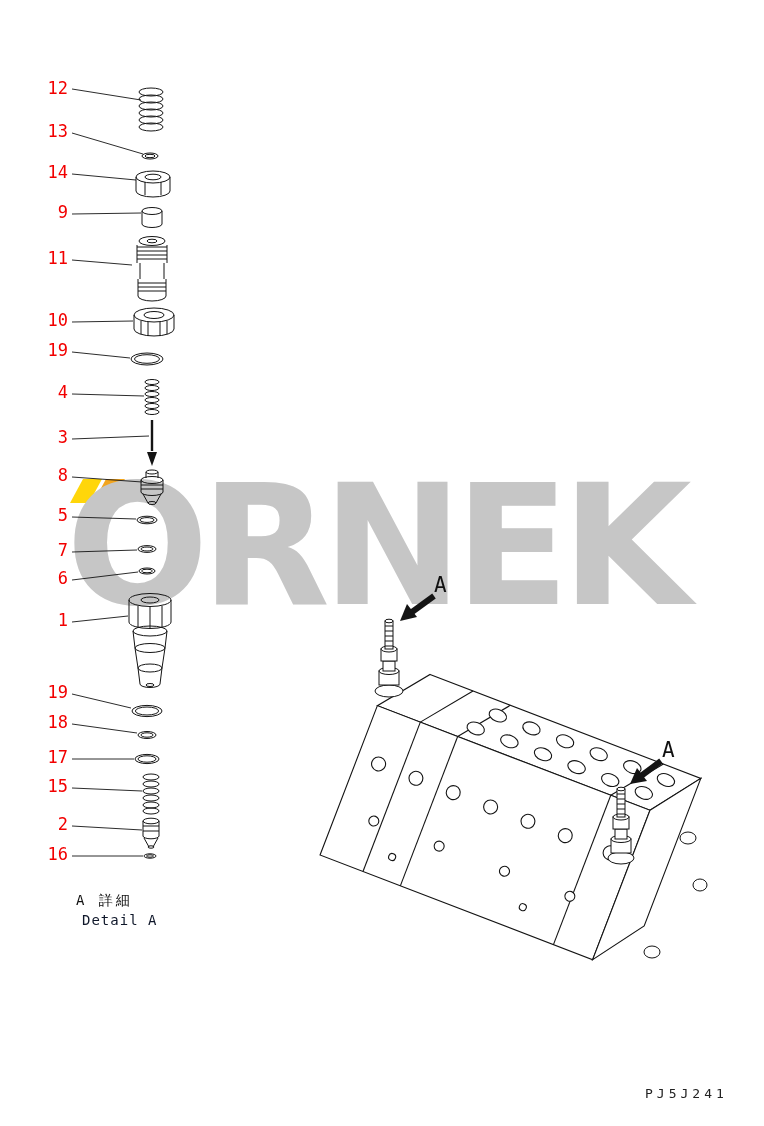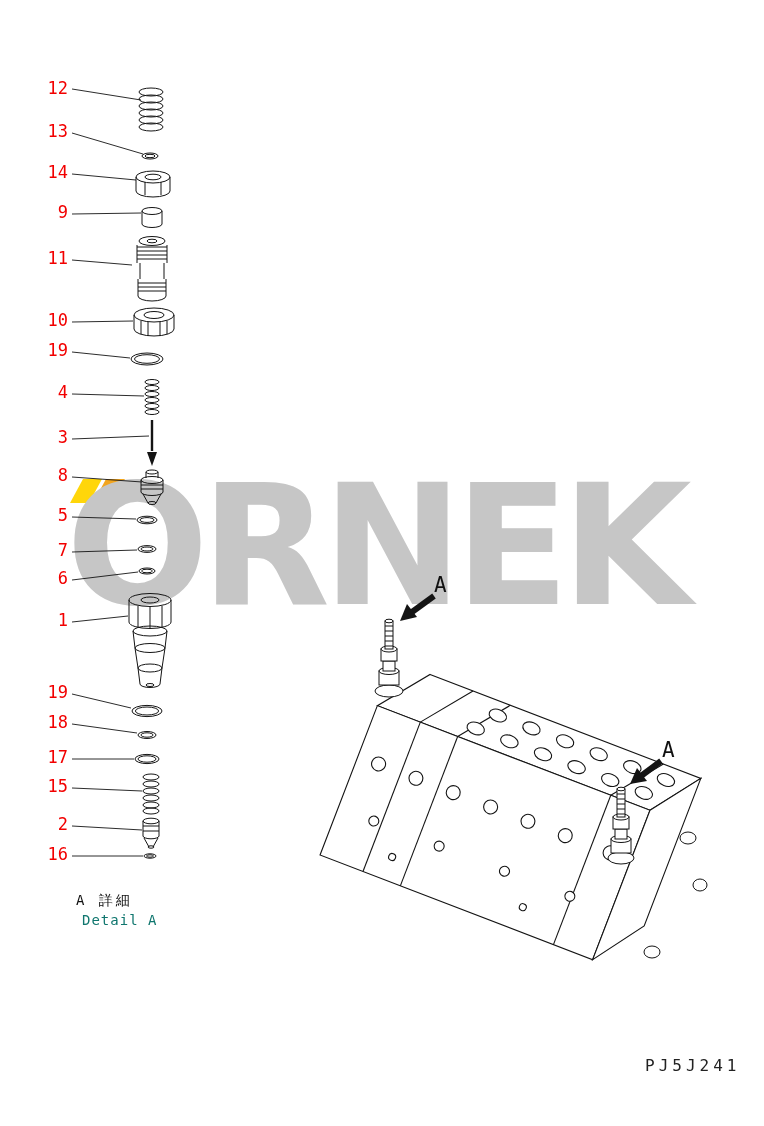--- a/index.html
+++ b/index.html
@@ -10,22 +10,22 @@
   .wm-brand{position:absolute;left:66px;top:462px;font-family:"DejaVu Sans","Liberation Sans",sans-serif;
             font-weight:bold;font-size:168px;line-height:1;letter-spacing:-8px;color:#c6c6c6;}
   .wm-url{position:absolute;left:70px;top:608px;font-family:"DejaVu Sans","Liberation Sans",sans-serif;
           font-weight:bold;font-size:35px;line-height:1;letter-spacing:0.5px;color:#c2c2c2;}
   .wm-logo{position:absolute;left:66px;top:476px;}
   
   .art{position:absolute;z-index:2;left:0;top:0;}
   svg text.part-label{font-family:"DejaVu Sans Mono","Liberation Mono",monospace;font-size:17px;fill:#f20000;}
   svg text.callout{font-family:"DejaVu Sans Mono","Liberation Mono",monospace;font-size:21px;fill:#111;}
   .detail-jp{position:absolute;z-index:3;left:76px;top:892px;font-size:14px;color:#111;letter-spacing:3px;}
-  .detail-en{position:absolute;z-index:3;left:82px;top:912px;font-size:14px;color:#0f766e;letter-spacing:1px;}
-  .code{position:absolute;z-index:3;left:645px;top:1056px;font-size:16px;color:#222;letter-spacing:4px;}
+  .detail-en{position:absolute;z-index:3;left:82px;top:912px;font-size:14px;color:#0f172a;letter-spacing:1px;}
+  .code{position:absolute;z-index:3;left:645px;top:1086px;font-size:13px;color:#222;letter-spacing:4px;}
 </style>
 </head>
 <body>
 
 <div class="stage">
 
   <div class="wm">
     <svg class="wm-logo" width="74" height="30" viewBox="0 0 74 30">
       <polygon points="4,27 17,3 36,3 23,27" fill="#ffd60a"></polygon>
       <polygon points="27,27 40,3 59,3 46,27" fill="#f2a51e"></polygon>

